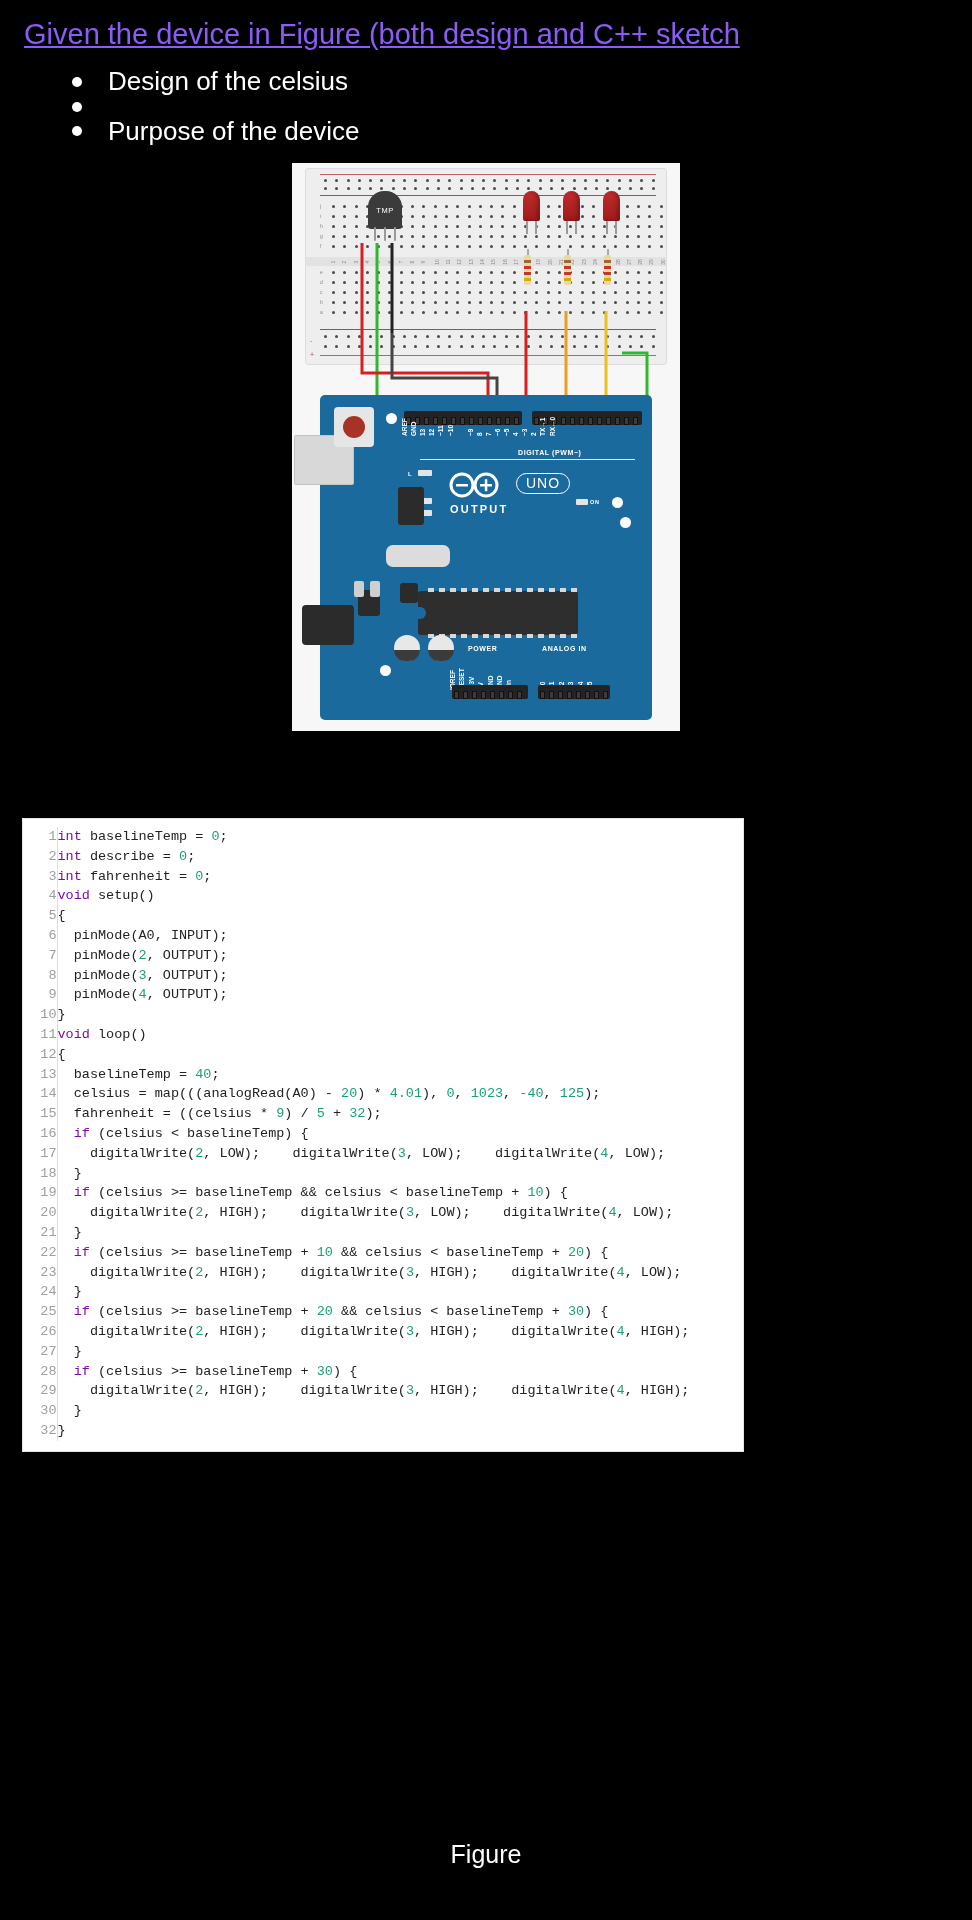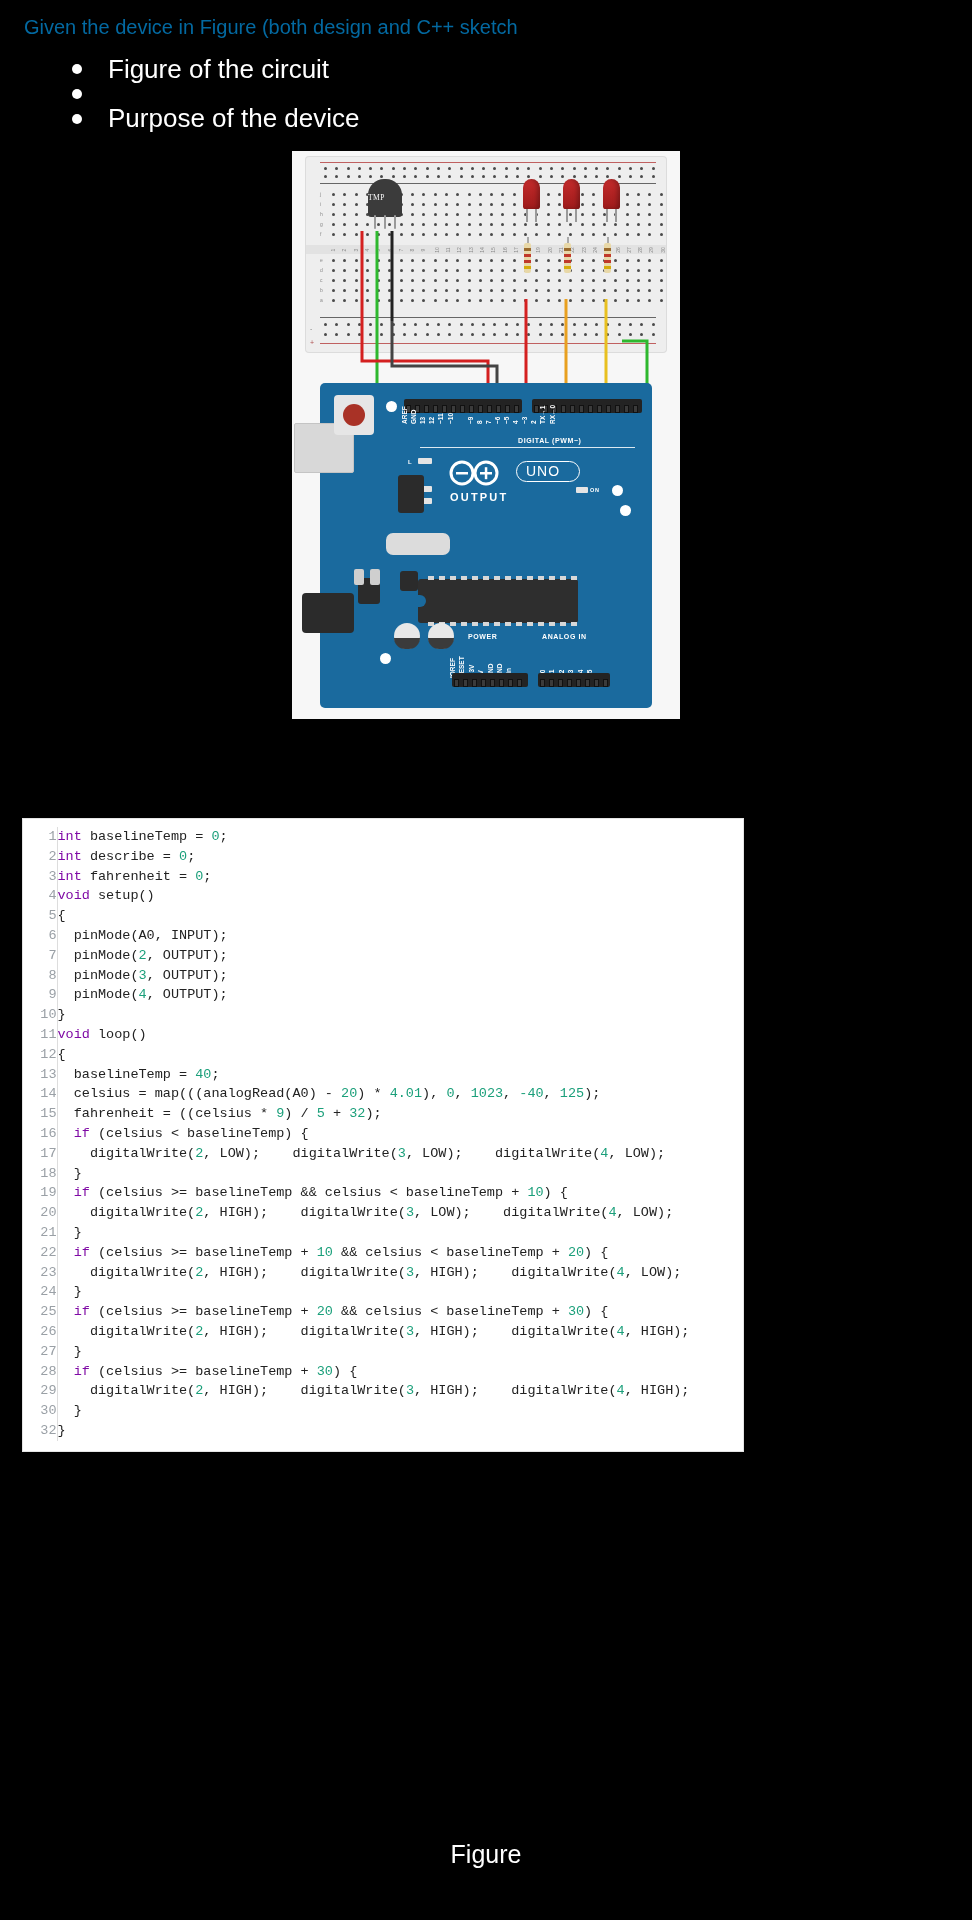--- a/index.html
+++ b/index.html
@@ -10,24 +10,25 @@
     font-family: "Liberation Sans", sans-serif;
     overflow: hidden;
   }
 
   
   .question {
     padding: 14px 24px 0 24px;
     color: #ffffff;
   }
   .q-line {
-    font-size: 20px;
+    font-size: 29px;
     line-height: 1.38;
-    color: #0369a1;
+    color: #8b5cf6;
     white-space: pre-wrap;
+    text-decoration: underline;
   }
   .bullets {
     margin: 8px 0 0 0;
     padding: 0;
     list-style: none;
   }
   .bullets li {
     display: flex;
     align-items: center;
     font-size: 26px;
@@ -84,22 +85,22 @@
   
   .tmp {
     position: absolute;
     left: 62px; top: 22px;
     width: 34px; height: 38px;
     background: #3b3b3b;
     border-radius: 16px 16px 3px 3px;
     color: #ffffff;
     font-size: 7.5px;
     letter-spacing: .5px;
-    display: flex; align-items: center; 
-    font-family: Liberation Serif, serif;
+    display: flex; align-items: center; justify-content: center;
+    font-family: Liberation Sans, sans-serif;
   }
   .tmp-legs { position:absolute; left:62px; top:58px; width:34px; height:14px; }
   .tmp-leg { position:absolute; width:2px; height:14px; background:#9a9a9a; border-radius:1px; }
 
   
   .led {
     position:absolute; width:17px; height:30px;
     background: linear-gradient(180deg,#c42b2b 0%, #9e1b1b 100%);
     border-radius: 9px 9px 3px 3px;
     box-shadow: inset -3px 0 4px rgba(0,0,0,.25);
@@ -163,21 +164,21 @@
   }
   .sec-label {
     position:absolute; color:#ffffff; font-size:7px;
     font-weight:bold; letter-spacing:.6px;
     font-family:"Liberation Sans", sans-serif;
   }
   .ard-line { position:absolute; height:1px; background:#ffffff; opacity:.85; }
   .uno-badge {
     position:absolute; border:1.6px solid #ffffff;
     border-radius:12px; color:#ffffff;
-    font-size:14px; padding:1px 19px 2px 9px;
+    font-size:14px; padding:1px 9px 2px 9px;
     letter-spacing:1px;
     font-family:"Liberation Sans", sans-serif;
   }
   .led-ind { position:absolute; width:14px; height:6px; background:#e4e4e4; border-radius:1px; }
   .led-ind-lbl { position:absolute; color:#fff; font-size:6px; font-weight:bold; }
   .chip {
     position:absolute; background:#2b2b2b; border-radius:3px;
   }
   .chip-dip {
     position:absolute; left:98px; top:196px;
@@ -238,21 +239,21 @@
   }
 </style>
 </head>
 <body>
 
 <div class="question">
   <div class="q-line">Given the device in Figure (both design and C++ sketch</div>
   <ul class="bullets">
     <li>
       <span class="dot"></span>
-      <span>Figure of the circuit</span>
+      <span>Design of the celsius</span>
     </li>
     <li>
       <span class="dot"></span>
     </li>
     <li>
       <span class="dot"></span>
       <span>Purpose of the device</span>
     </li>
   </ul>
 </div>

